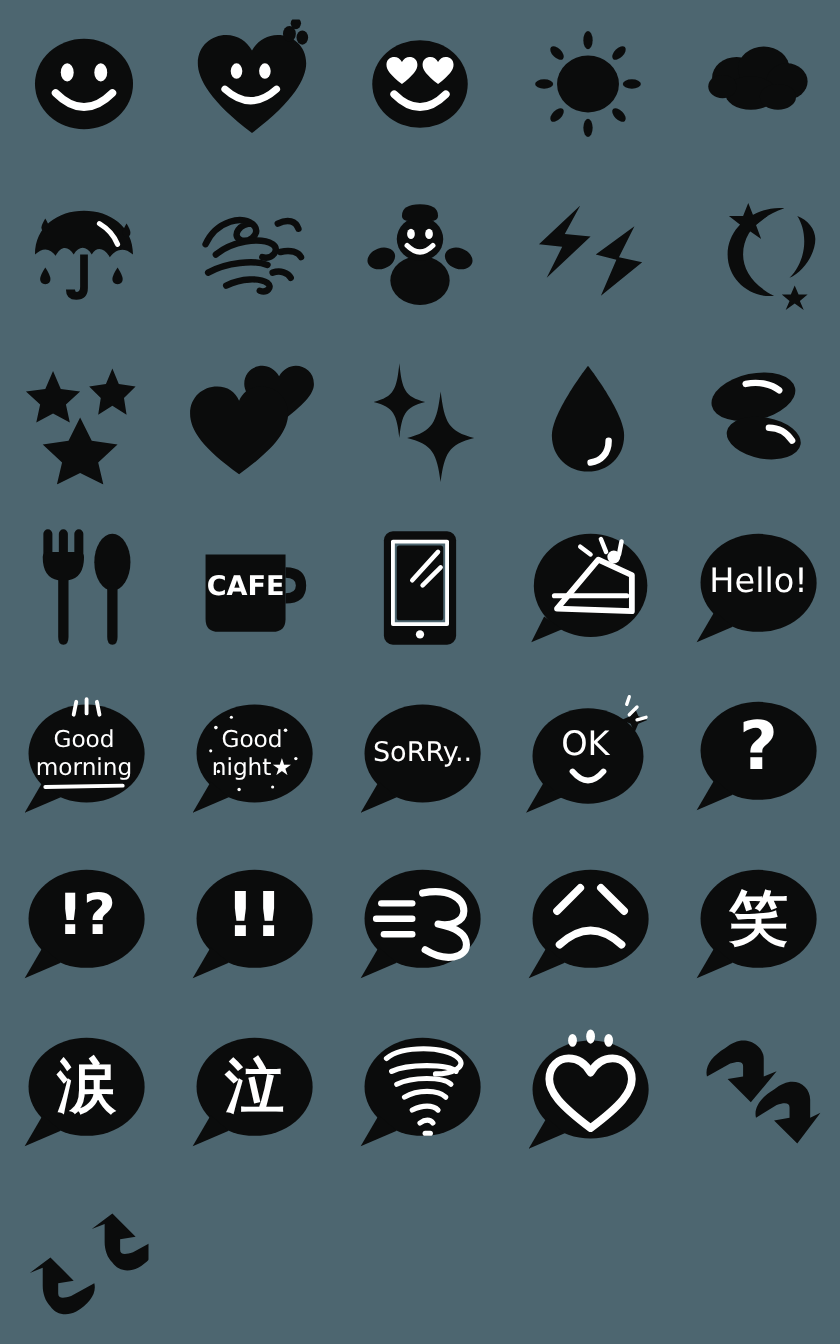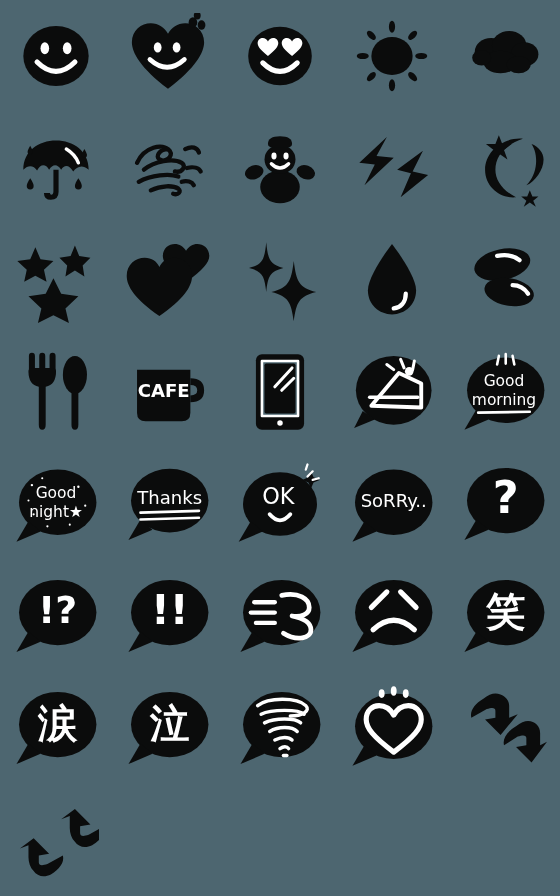--- a/index.html
+++ b/index.html
@@ -285,20 +285,29 @@
         <ellipse class="ink" cx="52" cy="48" rx="44" ry="40"></ellipse>
         <path class="ink" d="M16 72 L6 92 L30 82Z"></path>
         <path class="strokew" stroke-width="4.5" d="M26 66 L58 28 L84 40 L84 68 Z"></path>
         <path class="strokew" stroke-width="4" d="M24 56 L80 56"></path>
         <path class="strokew" stroke-width="3.5" d="M64 22 L60 12 M74 24 L76 14 M52 24 L44 18"></path>
         <circle class="paper" cx="70" cy="26" r="5"></circle>
       </svg>
     </span>
   </div>
 
+  <div class="cell">
+    <span class="glyph">
+      <svg viewBox="0 0 100 100">
+        <ellipse class="ink" cx="52" cy="46" rx="45" ry="38"></ellipse>
+        <path class="ink" d="M18 68 L4 92 L32 80Z"></path>
+        <text class="lbl" x="52" y="46" font-size="26">Hello!</text>
+      </svg>
+    </span>
+  </div>
 
   <div class="cell">
     <span class="glyph">
       <svg viewBox="0 0 100 100">
         <ellipse class="ink" cx="52" cy="48" rx="45" ry="38"></ellipse>
         <path class="ink" d="M18 70 L4 94 L32 82Z"></path>
         <path class="strokew" stroke-width="3" d="M44 8 L42 18 M52 6 L52 17 M60 8 L62 18"></path>
         <text class="lbl" x="50" y="38" font-size="18">Good</text>
         <text class="lbl" x="50" y="60" font-size="18">morning</text>
         <path class="strokew" stroke-width="3" d="M20 74 L80 73"></path>
@@ -320,52 +329,42 @@
             <circle cx="40" cy="76" r="1.3"></circle>
           <circle cx="66" cy="74" r="1.2"></circle>
             <circle cx="18" cy="46" r="1.2"></circle>
         </g>
         <text class="lbl" x="50" y="38" font-size="18">Good</text>
         <text class="lbl" x="50" y="60" font-size="18">night★</text>
       </svg>
     </span>
   </div>
 
-  <div class="cell">
-    <span class="glyph">
-      <svg viewBox="0 0 100 100">
-        <ellipse class="ink" cx="52" cy="46" rx="45" ry="37"></ellipse>
-        <path class="ink" d="M18 68 L4 92 L32 80Z"></path>
-        <text class="lbl" x="52" y="44" font-size="21">Thanks</text>
-        <path class="strokew" stroke-width="3" d="M18 60 L86 58 M18 68 L86 66"></path>
+
+  <div class="cell">
+    <span class="glyph">
+      <svg viewBox="0 0 100 100">
+        <ellipse class="ink" cx="52" cy="48" rx="45" ry="38"></ellipse>
+        <path class="ink" d="M18 70 L4 94 L32 82Z"></path>
+        <text class="lbl" x="52" y="48" font-size="21">SoRRy..</text>
       </svg>
     </span>
   </div>
 
   <div class="cell">
     <span class="glyph">
       <svg viewBox="0 0 100 100">
         <ellipse class="ink" cx="50" cy="50" rx="43" ry="37"></ellipse>
         <path class="ink" d="M16 70 L2 94 L30 82Z"></path>
         <text class="lbl" x="48" y="42" font-size="26">OK</text>
         <path class="strokew" stroke-width="4.5" d="M38 62 Q50 76 62 62"></path>
         <g class="ink">
           <path d="M86 12 l3 7 l7 3 l-7 3 l-3 7 l-3 -7 l-7 -3 l7 -3Z"></path>
         </g>
         <path class="strokew" stroke-width="2.6" d="M82 18 L88 12 M88 22 L95 20 M80 10 L82 4"></path>
-      </svg>
-    </span>
-  </div>
-
-  <div class="cell">
-    <span class="glyph">
-      <svg viewBox="0 0 100 100">
-        <ellipse class="ink" cx="52" cy="48" rx="45" ry="38"></ellipse>
-        <path class="ink" d="M18 70 L4 94 L32 82Z"></path>
-        <text class="lbl" x="52" y="48" font-size="21">SoRRy..</text>
       </svg>
     </span>
   </div>
 
 
 
 
   <div class="cell">
     <span class="glyph">
       <svg viewBox="0 0 100 100">

